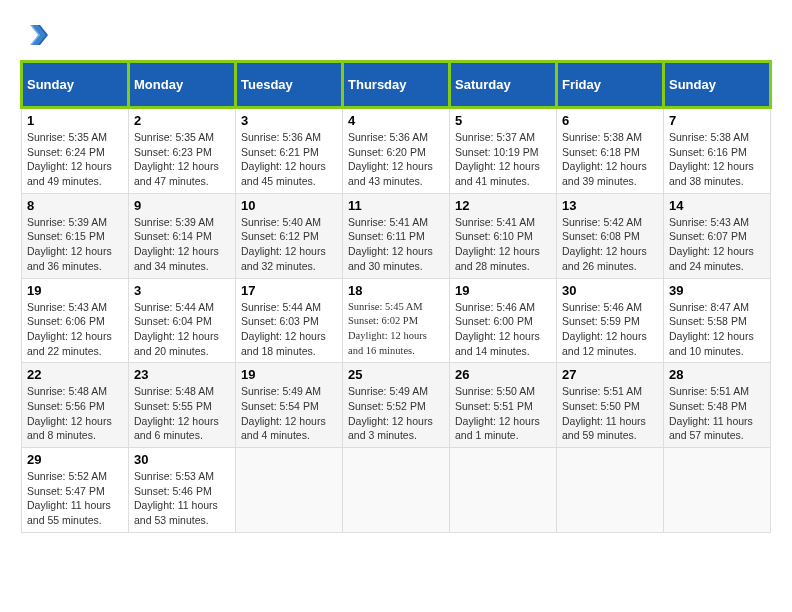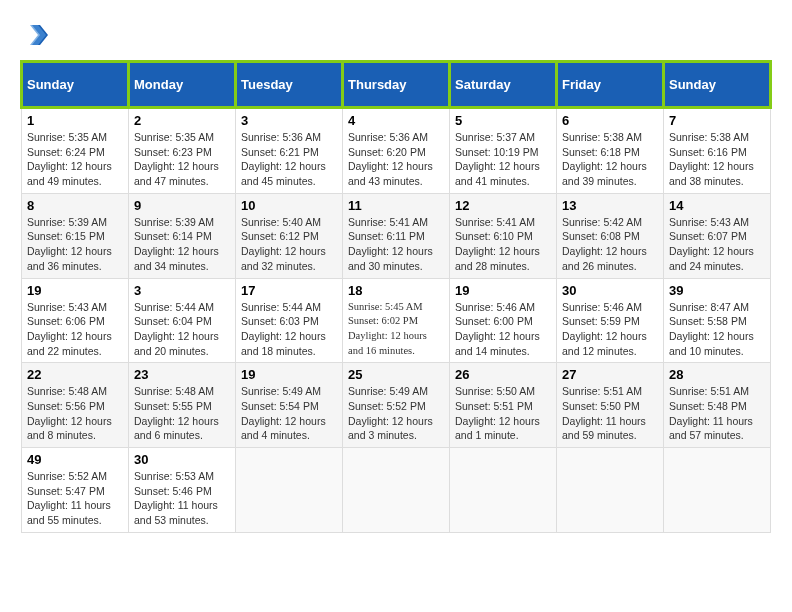--- a/index.html
+++ b/index.html
@@ -319,21 +319,21 @@
         <td>
           <span class="day-num">28</span>
           <div class="cell-text" style="white-space: pre-line;">Sunrise: 5:51 AM
 Sunset: 5:48 PM
 Daylight: 11 hours
 and 57 minutes.</div>
         </td>
       </tr>
       <tr>
         <td>
-          <span class="day-num">49</span>
+          <span class="day-num">29</span>
           <div class="cell-text" style="white-space: pre-line;">Sunrise: 5:52 AM
 Sunset: 5:47 PM
 Daylight: 11 hours
 and 55 minutes.</div>
         </td>
         <td>
           <span class="day-num">30</span>
           <div class="cell-text" style="white-space: pre-line;">Sunrise: 5:53 AM
 Sunset: 5:46 PM
 Daylight: 11 hours

